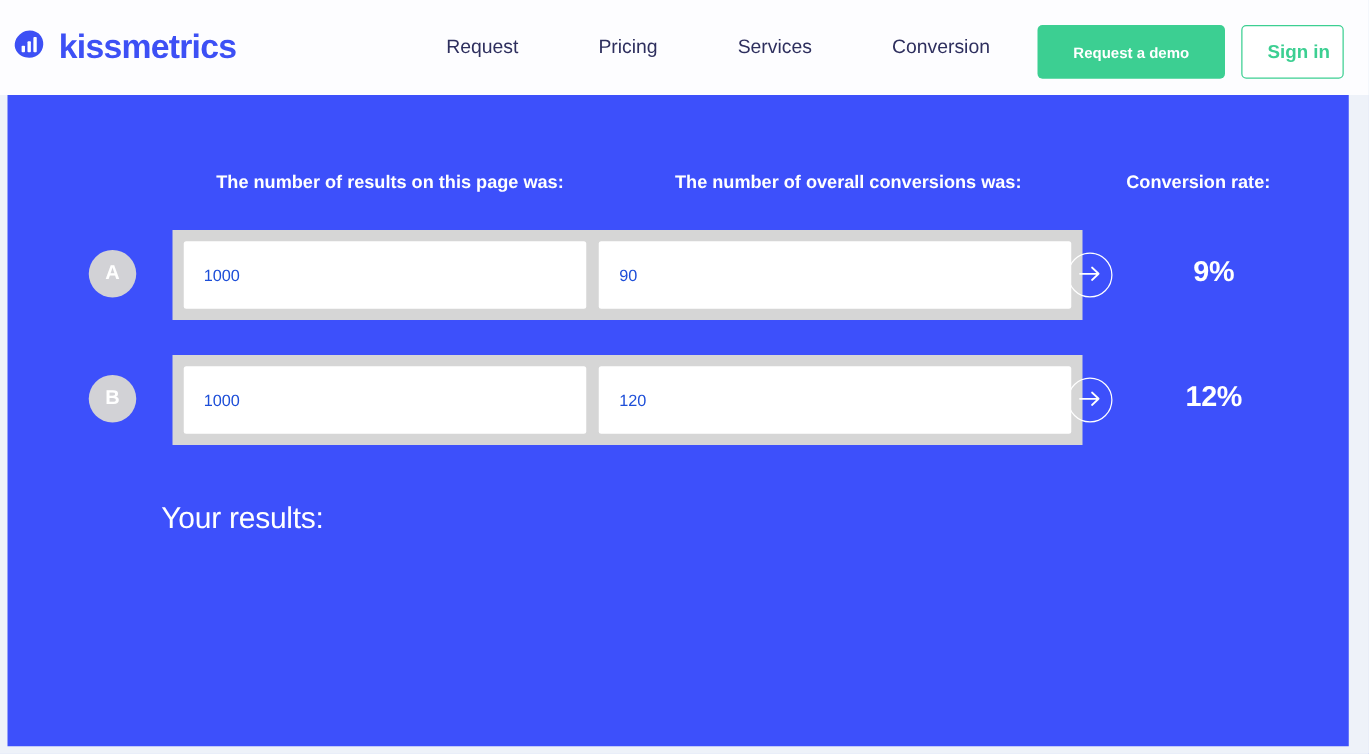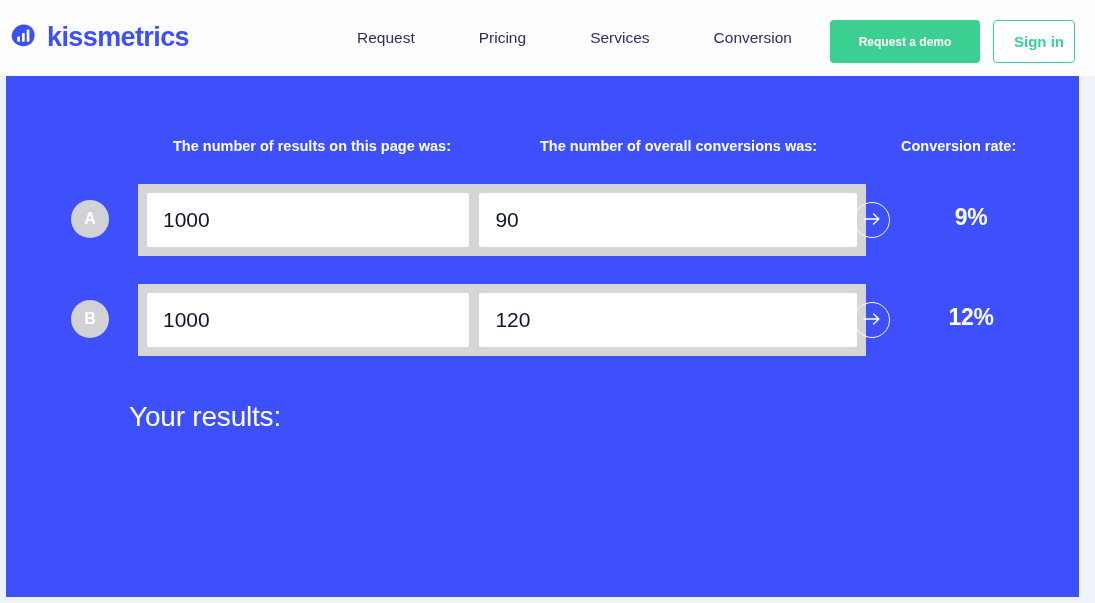--- a/index.html
+++ b/index.html
@@ -158,22 +158,22 @@
     align-items: center;
     padding: 0 9px;
     gap: 10px;
   }
   .field {
     height: 54px;
     background: #ffffff;
     border: none;
     outline: none;
     font-family: "Liberation Sans", sans-serif;
-    font-size: 21px;
-    color: #0f172a;
+    font-size: 13px;
+    color: #1d4ed8;
     padding: 0 16px;
     border-radius: 2px;
   }
   .field.visitors { width: 348px; }
   .field.conversions { width: 408px; }
 
   .go-btn {
     position: absolute;
     left: 848px; top: 18px;
     width: 36px; height: 36px;
@@ -195,21 +195,21 @@
     color: #ffffff;
     font-size: 23px;
     font-weight: bold;
     letter-spacing: -0.3px;
   }
 
   .results-title {
     position: absolute;
     left: 123px; top: 325px;
     color: #ffffff;
-    font-size: 28px;
+    font-size: 24px;
     letter-spacing: -0.2px;
   }
 
   .results-body {
     position: absolute;
     left: 123px; top: 393px;
     width: 850px;
     color: #ffffff;
     font-size: 16.5px;
     line-height: 31px;

